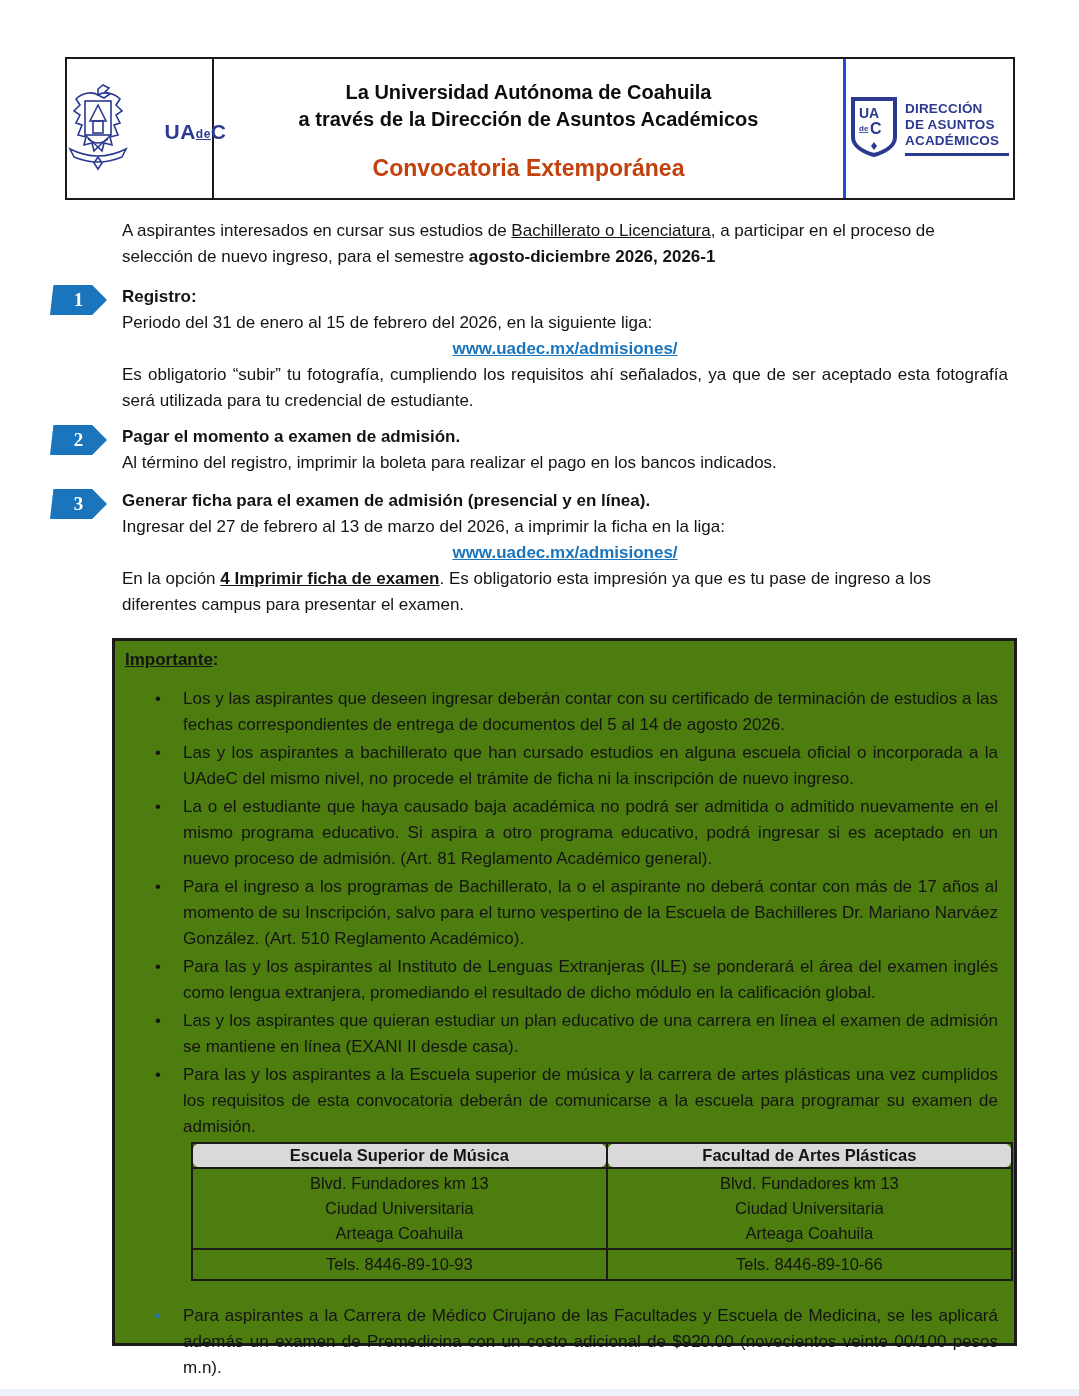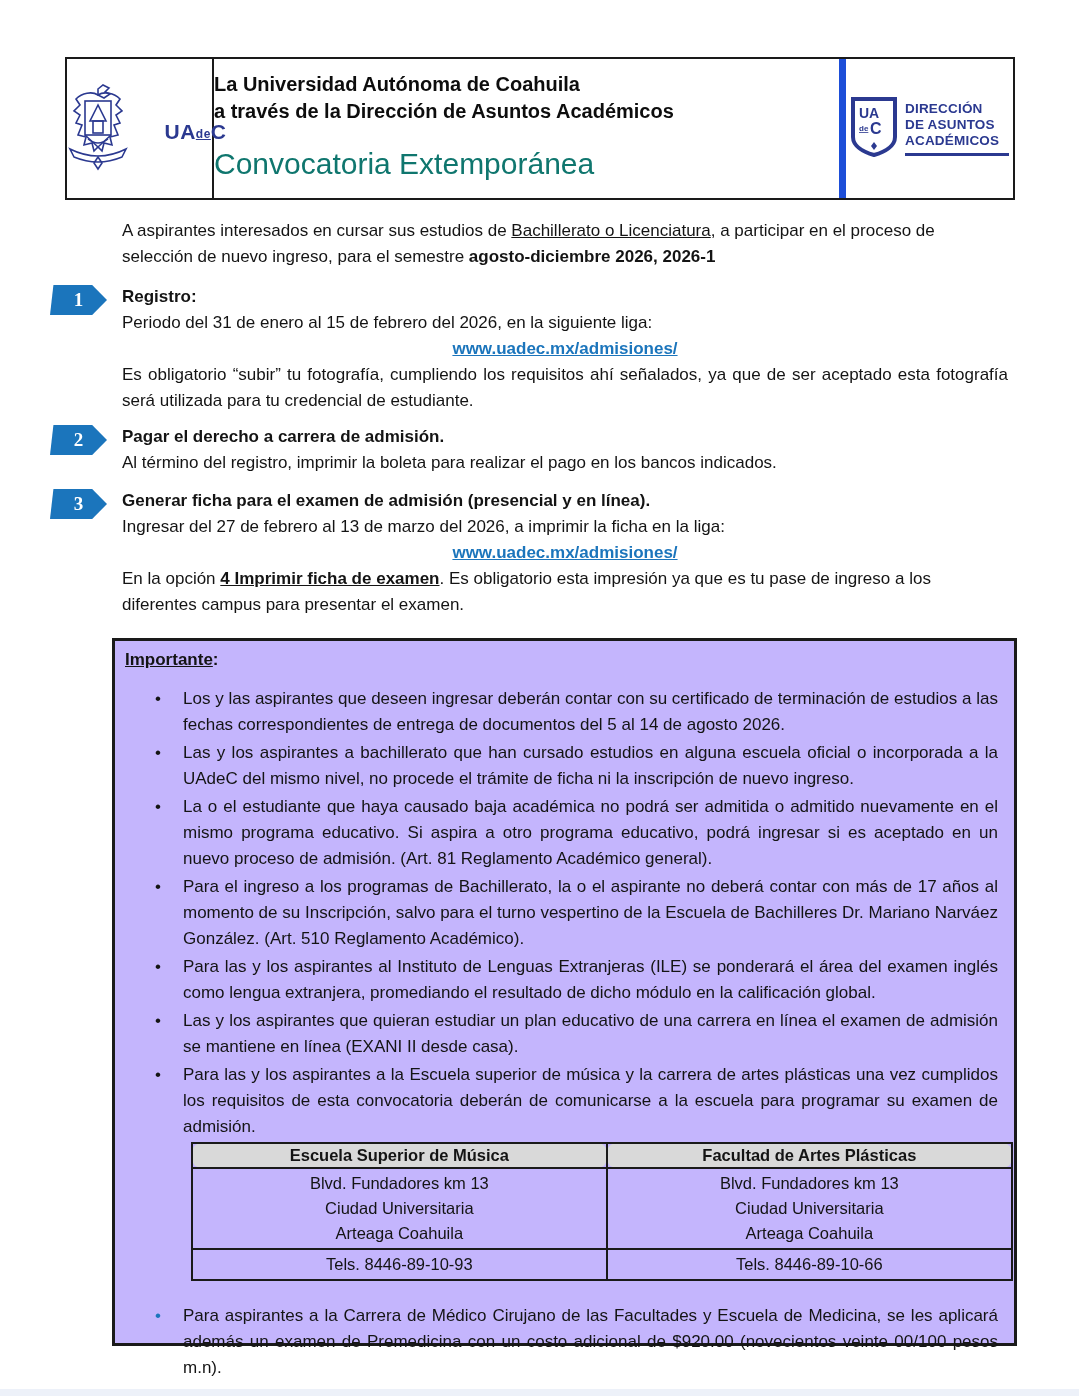--- a/index.html
+++ b/index.html
@@ -14,24 +14,24 @@
     position:absolute; left:65px; top:57px; width:950px; height:143px;
     display:flex; border:2px solid #1a1a1a; background:#fff;
   }
   .hcell-left {
     width:147px; border-right:2px solid #1a1a1a;
     display:flex; flex-direction:row; align-items:center; justify-content:center; padding-top:4px;gap:20px;
   }
   .crest-word { font-weight:bold; color:#2b3990; font-size:21px; letter-spacing:0.5px; margin-top:2px; }
   .crest-word .small { font-size:12px; text-decoration:underline; vertical-align:1px; }
   .hcell-center {
-    flex:1; border-right:7px solid #1d4ed8; text-align:left; padding-top:12px;
+    flex:1; border-right:3px solid #1d4ed8; text-align:center; padding-top:20px;
   }
   .hc-line { font-weight:bold; font-size:20px; line-height:27px; color:#0d0d0d; }
-  .hc-title { font-weight:normal; font-size:30px; margin-top:22px; color:#0f766e; }
+  .hc-title { font-weight:bold; font-size:23px; margin-top:22px; color:#c2410c; }
   .hcell-right {
     width:167px; display:flex; align-items:center; justify-content:center; gap:7px; padding:0 4px;
   }
   .daa-block { display:flex; flex-direction:column; }
   .daa-line { color:#2b3990; font-weight:bold; font-size:13.5px; line-height:16px; letter-spacing:0.2px; }
   .daa-underline { height:3px; background:#2b3990; width:104px; margin-top:4px; }
 
   
   .content { position:absolute; left:122px; top:218px; width:886px; }
   .txt { font-size:17px; line-height:26px; }
@@ -47,21 +47,21 @@
     position:absolute; left:-72px; top:1px; width:57px; height:30px;
     background:#1b75bc; color:#fff; text-align:center; line-height:29px;
     font-family:"Liberation Serif", serif; font-weight:bold; font-size:19px;
     clip-path:polygon(6% 0, 74% 0, 100% 50%, 74% 100%, 0 100%);
   }
   .step-title { font-weight:bold; font-size:17px; line-height:26px; }
 
   
   .imp-box {
     position:absolute; left:112px; top:638px; width:905px; height:708px;
-    border:3px solid #1a1a1a; padding:6px 10px 0 10px; background:#c4b5fd;
+    border:3px solid #1a1a1a; padding:6px 10px 0 10px; background:#4d7c0f;
   }
   .imp-title { font-weight:bold; font-size:17px; line-height:26px; }
   .bullets { margin-top:13px; }
   .b { display:flex; margin-bottom:2px; }
   .b::before { content:"•"; width:28px; margin-left:30px; flex:none; font-size:17px; line-height:26px; color:#141414; }
   .b.blue::before { color:#1b75bc; }
   .b > div { flex:1; padding-right:6px; }
 
   
   table.campus {
@@ -134,21 +134,21 @@
     <div class="step" style="margin-top:14px;">
       <div class="badge">1</div>
       <div class="step-title"><span class="bold">Registro</span><span>:</span></div>
       <div class="txt">Periodo del 31 de enero al 15 de febrero del 2026, en la siguiente liga:</div>
       <div class="txt center"><a class="link">www.uadec.mx/admisiones/</a></div>
       <div class="txt just">Es obligatorio “subir” tu fotografía, cumpliendo los requisitos ahí señalados, ya que de ser aceptado esta fotografía será utilizada para tu credencial de estudiante.</div>
     </div>
 
     <div class="step" style="margin-top:10px;">
       <div class="badge">2</div>
-      <div class="step-title">Pagar el derecho a carrera de admisión.</div>
+      <div class="step-title">Pagar el momento a examen de admisión.</div>
       <div class="txt">Al término del registro, imprimir la boleta para realizar el pago en los bancos indicados.</div>
     </div>
 
     <div class="step" style="margin-top:12px;">
       <div class="badge">3</div>
       <div class="step-title">Generar ficha para el examen de admisión (presencial y en línea).</div>
       <div class="txt">Ingresar del 27 de febrero al 13 de marzo del 2026, a imprimir la ficha en la liga:</div>
       <div class="txt center"><a class="link">www.uadec.mx/admisiones/</a></div>
       <div class="txt"><span>En la opción  </span><span class="bold ul">4 Imprimir ficha de examen</span><span>. Es obligatorio esta impresión ya que es tu pase de ingreso a los diferentes campus para presentar el examen.</span></div>
     </div>

